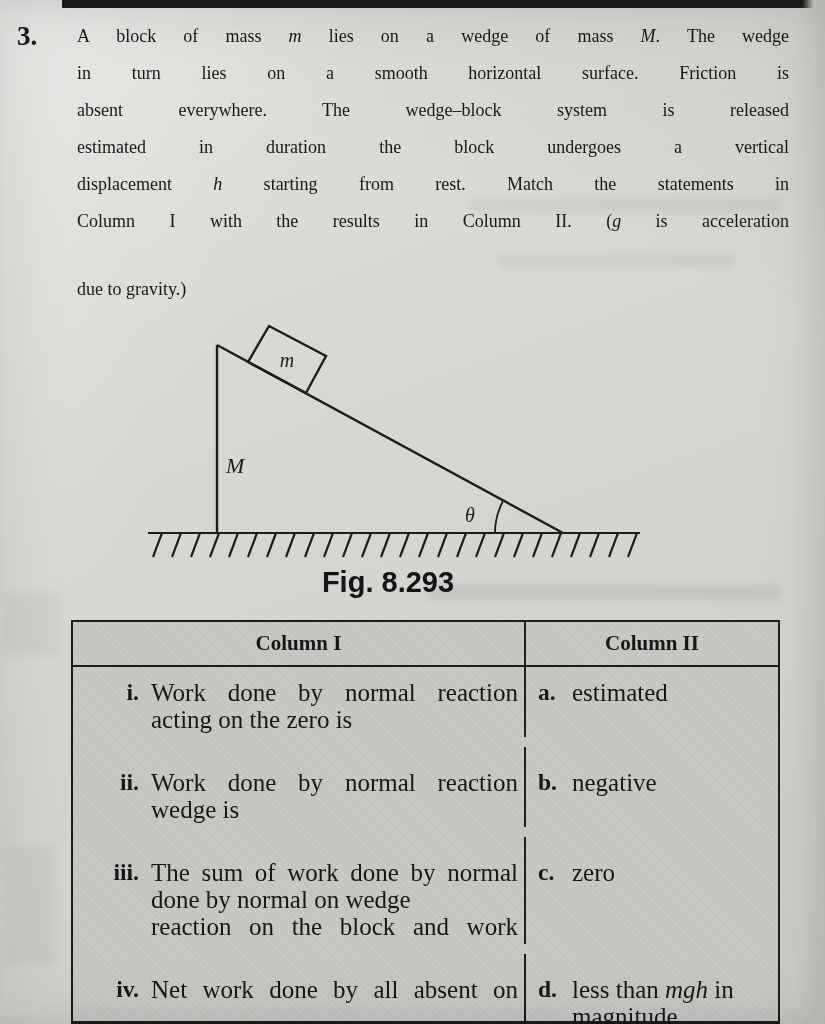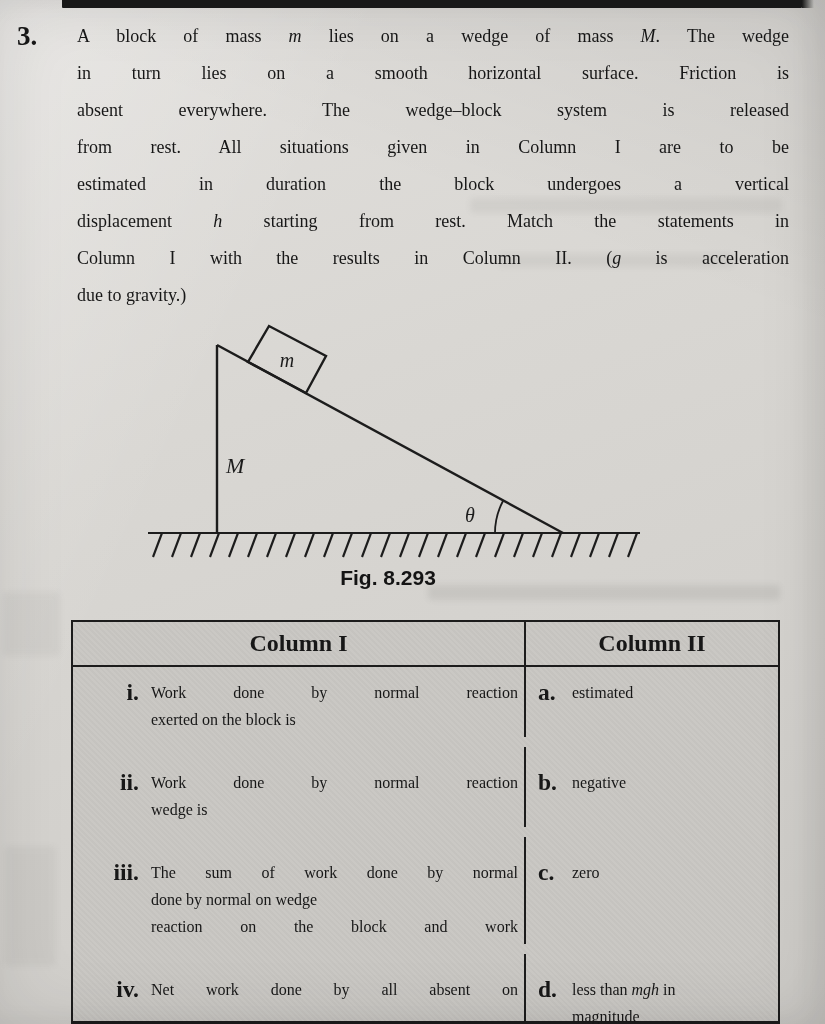--- a/index.html
+++ b/index.html
@@ -18,50 +18,50 @@
   }
   .topbar{position:absolute;left:62px;top:0;width:740px;height:8px;background:#1b1b1b;
     border-radius:0 0 1px 1px;}
   .topbar::after{content:"";position:absolute;right:-12px;top:0;width:12px;height:8px;
     background:linear-gradient(90deg,#1b1b1b,rgba(27,27,27,0));}
   
   .problem{position:absolute;left:17px;top:18px;width:760px;}
   .pnum{position:absolute;left:0;top:0;font-weight:bold;font-size:27px;line-height:37px;}
   .ptext{margin-left:60px;width:712px;font-size:18px;line-height:37px;}
   .pline{text-align:justify;text-align-last:justify;white-space:normal;height:37px;overflow:visible;}
-  .pline.last{text-align:center;text-align-last:left;}
+  .pline.last{text-align:center;text-align-last:left;margin-top:31px;}
   .it{font-style:italic;}
   
   .fig{position:absolute;left:0;top:320px;}
   .fig path,.fig line,.fig polygon{stroke:#1c1c1c;fill:none;}
   .fig text{fill:#1c1c1c;font-family:"Liberation Serif",serif;}
   .caption{position:absolute;left:0;top:566px;width:776px;text-align:center;
-    font-family:"Liberation Sans",sans-serif;font-weight:bold;font-size:21px;color:#141414;}
+    font-family:"Liberation Sans",sans-serif;font-weight:bold;font-size:29px;color:#141414;}
   
   .mtable{position:absolute;left:71px;top:620px;width:709px;height:404px;
     box-sizing:border-box;border:2.5px solid #1c1c1c;border-bottom:3px solid #1c1c1c;
     background:
       repeating-linear-gradient(45deg, rgba(0,0,0,.022) 0 2px, rgba(0,0,0,0) 2px 4px),
       #cac8c4;}
   .thead{display:grid;grid-template-columns:451px 1fr;height:43px;
     border-bottom:2.5px solid #1c1c1c;}
   .th{display:flex;align-items:center;justify-content:center;
-    font-weight:bold;font-size:24px;}
+    font-weight:bold;font-size:21px;}
   .th2{border-left:2px solid #1c1c1c;}
   .tbody{position:relative;}
   .trow{display:grid;grid-template-columns:451px 1fr;margin-top:36px;}
   .trow:first-child{margin-top:12px;}
   .cellL{display:flex;padding-left:14px;box-sizing:border-box;}
   .cellR{border-left:2px solid #1c1c1c;display:flex;padding-left:12px;box-sizing:border-box;
     margin-top:-22px;padding-top:22px;margin-bottom:-4px;}
   .trow:first-child .cellR{margin-top:-12px;padding-top:12px;}
   .rnum{width:52px;text-align:right;font-weight:bold;font-size:23.5px;line-height:27px;
     padding-right:12px;flex:none;}
   .rlet{width:34px;font-weight:bold;font-size:23.5px;line-height:27px;flex:none;}
-  .rtext{flex:1;font-size:16px;line-height:27px;padding-right:6px;}
+  .rtext{flex:1;font-size:25px;line-height:27px;padding-right:6px;}
   .tl{text-align:justify;text-align-last:justify;}
   .tl.last{text-align:left;text-align-last:left;}
   
   .ghost{position:absolute;background:#4a4a46;opacity:.07;filter:blur(3px);border-radius:4px;
     pointer-events:none;}
   .g1{left:470px;top:198px;width:312px;height:15px;}
   .g2{left:498px;top:254px;width:236px;height:13px;}
   .g3{left:428px;top:585px;width:352px;height:15px;opacity:.10;}
   .g4{left:2px;top:592px;width:58px;height:64px;opacity:.05;}
   .g5{left:4px;top:846px;width:52px;height:120px;opacity:.05;}
@@ -76,21 +76,20 @@
 <div class="ghost g3"></div>
 <div class="ghost g4"></div>
 <div class="ghost g5"></div>
 
 <div class="problem">
   <div class="pnum">3.</div>
   <div class="ptext" id="problem-lines">
       <div class="pline">A block of mass <span class="it">m</span> lies on a wedge of mass <span class="it">M</span>. The wedge</div>
       <div class="pline">in turn lies on a smooth horizontal surface. Friction is</div>
       <div class="pline">absent everywhere. The wedge–block system is released</div>
-      <div class="pline">from rest. All situations given in Column I are to be</div>
       <div class="pline">estimated in duration the block undergoes a vertical</div>
       <div class="pline">displacement <span class="it">h</span> starting from rest. Match the statements in</div>
       <div class="pline">Column I with the results in Column II. (<span class="it">g</span> is acceleration</div>
       <div class="pline last">due to gravity.)</div>
     </div>
 </div>
 
 <svg class="fig" width="825" height="280" viewBox="0 0 825 280">
 
   <line x1="148" y1="213" x2="640" y2="213" stroke-width="2"></line>
@@ -141,21 +140,21 @@
   <div class="thead">
     <div class="th th1">Column I</div>
     <div class="th th2">Column II</div>
   </div>
   <div class="tbody" id="table-body">
       <div class="trow">
         <div class="cellL">
           <div class="rnum">i.</div>
           <div class="rtext">
             <div class="tl">Work done by normal reaction</div>
-            <div class="tl last">exerted on the block is</div>
+            <div class="tl last">acting on the zero is</div>
           </div>
         </div>
         <div class="cellR">
           <div class="rlet">a.</div>
           <div class="rtext">
             <div class="tl last">estimated</div>
           </div>
         </div>
       </div>
       <div class="trow">

